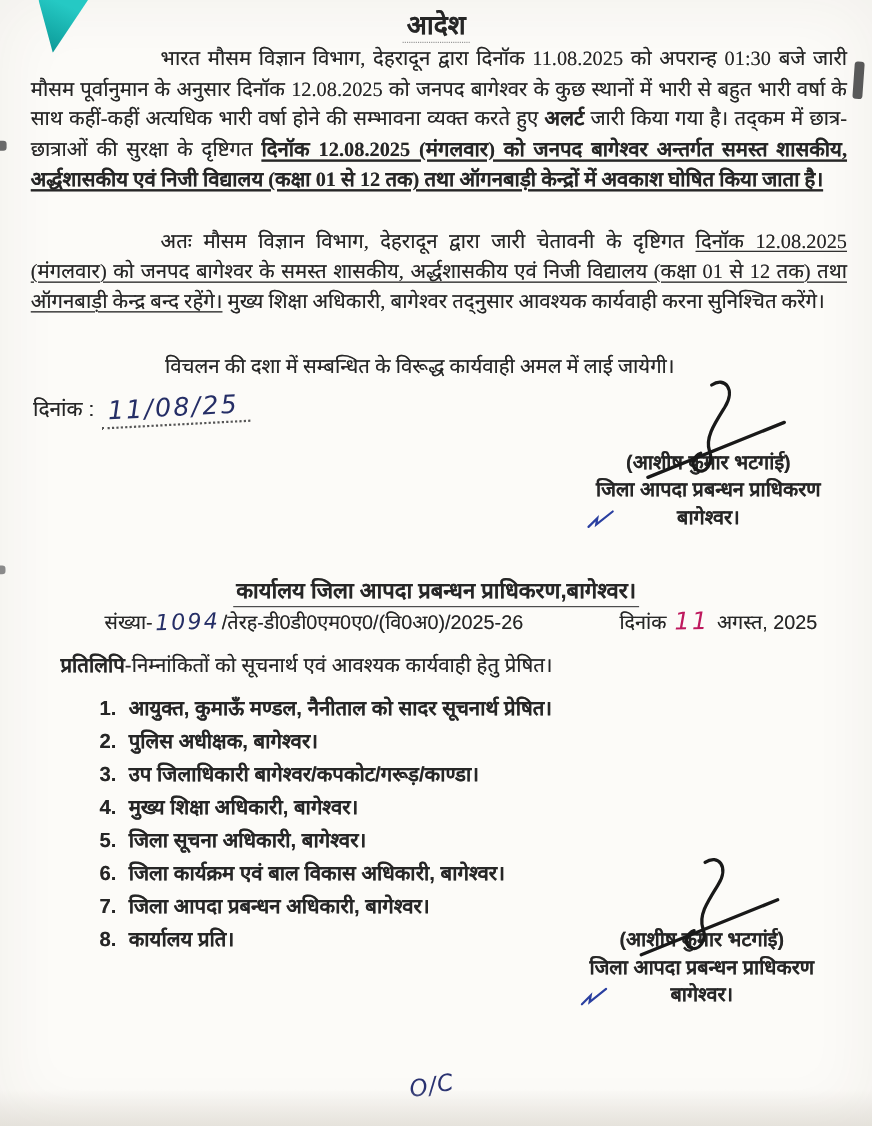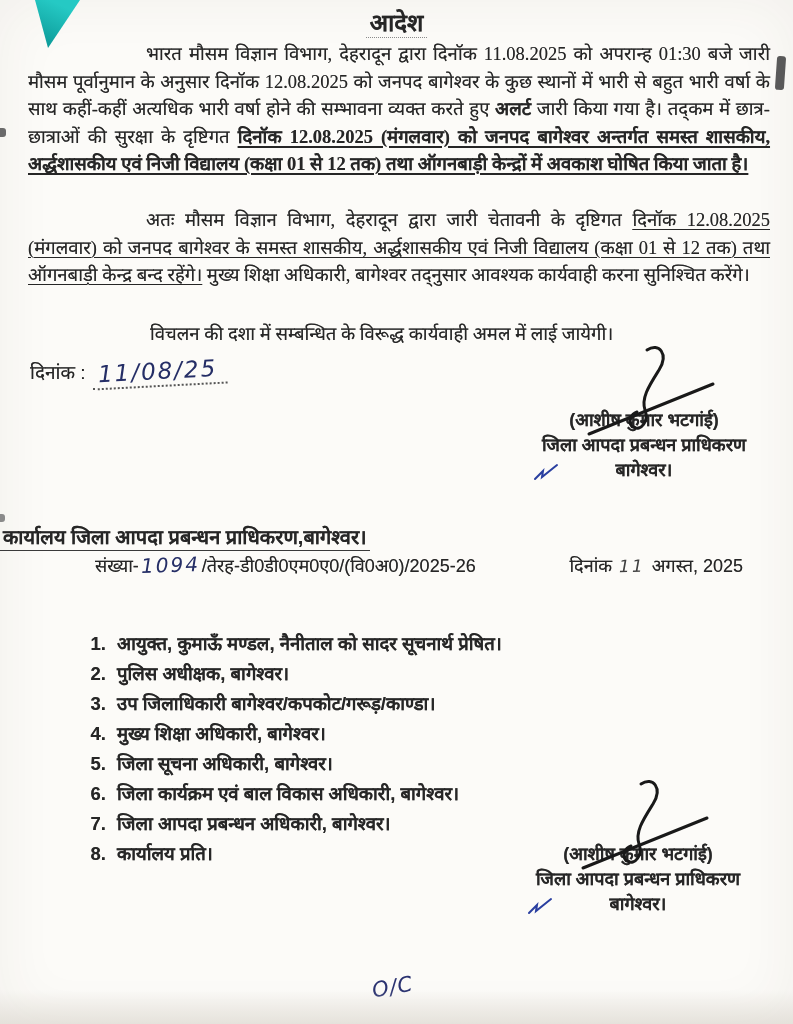--- a/index.html
+++ b/index.html
@@ -39,29 +39,29 @@
   }
   .sig{
     position:absolute;width:230px;text-align:center;
     font-size:18px;line-height:25px;font-weight:bold;
   }
   .sig1{right:34px;top:408px;}
   .sig2{right:40px;top:842px;}
   .sig .scribble{position:absolute;left:46px;top:-66px;}
   .sig .tick{position:absolute;left:4px;bottom:0px;}
   .office-head{
-    position:absolute;top:523px;left:0;width:100%;text-align:left;
+    position:absolute;top:523px;left:0;width:100%;text-align:center;
   }
   .office-head span{
     font-size:20px;font-weight:bold;
     border-bottom:1.8px solid #3a3a3a;padding:0 3px 2px 3px;
   }
   .ref-row{position:absolute;top:553px;left:95px;right:50px;font-size:18px;display:flex;justify-content:space-between;align-items:baseline;}
   .hw-num{font-size:20px;transform:rotate(-2deg);letter-spacing:2px;margin:0 2px;}
-  .hw-day{font-size:17px;transform:rotate(-1deg);letter-spacing:2px;margin:0 7px;color:#404040;}
+  .hw-day{font-size:22px;transform:rotate(-1deg);letter-spacing:2px;margin:0 7px;color:#be185d;}
   .copy-line{position:absolute;top:591px;left:55px;font-size:18.5px;}
   .recipients{
     position:absolute;top:613px;left:65px;margin:16px;padding-left:30px;
     font-size:18.5px;line-height:30px;font-weight:bold;
   }
   .recipients li{padding-left:6px;}
   .oc-mark{
     position:absolute;left:372px;top:975px;
     font-size:21px;transform:rotate(-10deg);letter-spacing:1px;color:#2a3270;
   }
@@ -124,20 +124,21 @@
 
   <div class="ref-row">
     <span>
       <span>संख्या-</span><span class="hw hw-num">1094</span><span>/तेरह-डी0डी0एम0ए0/(वि0अ0)/2025-26</span>
     </span>
     <span>
       <span>दिनांक</span><span class="hw hw-day">11</span><span>अगस्त,  2025</span>
     </span>
   </div>
 
+  <div class="copy-line"><span class="b">प्रतिलिपि</span><span>-निम्नांकितों को सूचनार्थ एवं आवश्यक कार्यवाही हेतु प्रेषित।</span></div>
 
   <ol class="recipients">
     <li>आयुक्त, कुमाऊँ मण्डल, नैनीताल को सादर सूचनार्थ प्रेषित।</li>
     <li>पुलिस अधीक्षक, बागेश्वर।</li>
     <li>उप जिलाधिकारी बागेश्वर/कपकोट/गरूड़/काण्डा।</li>
     <li>मुख्य शिक्षा अधिकारी, बागेश्वर।</li>
     <li>जिला सूचना अधिकारी, बागेश्वर।</li>
     <li>जिला कार्यक्रम एवं बाल विकास अधिकारी, बागेश्वर।</li>
     <li>जिला आपदा प्रबन्धन अधिकारी, बागेश्वर।</li>
     <li>कार्यालय प्रति।</li>

